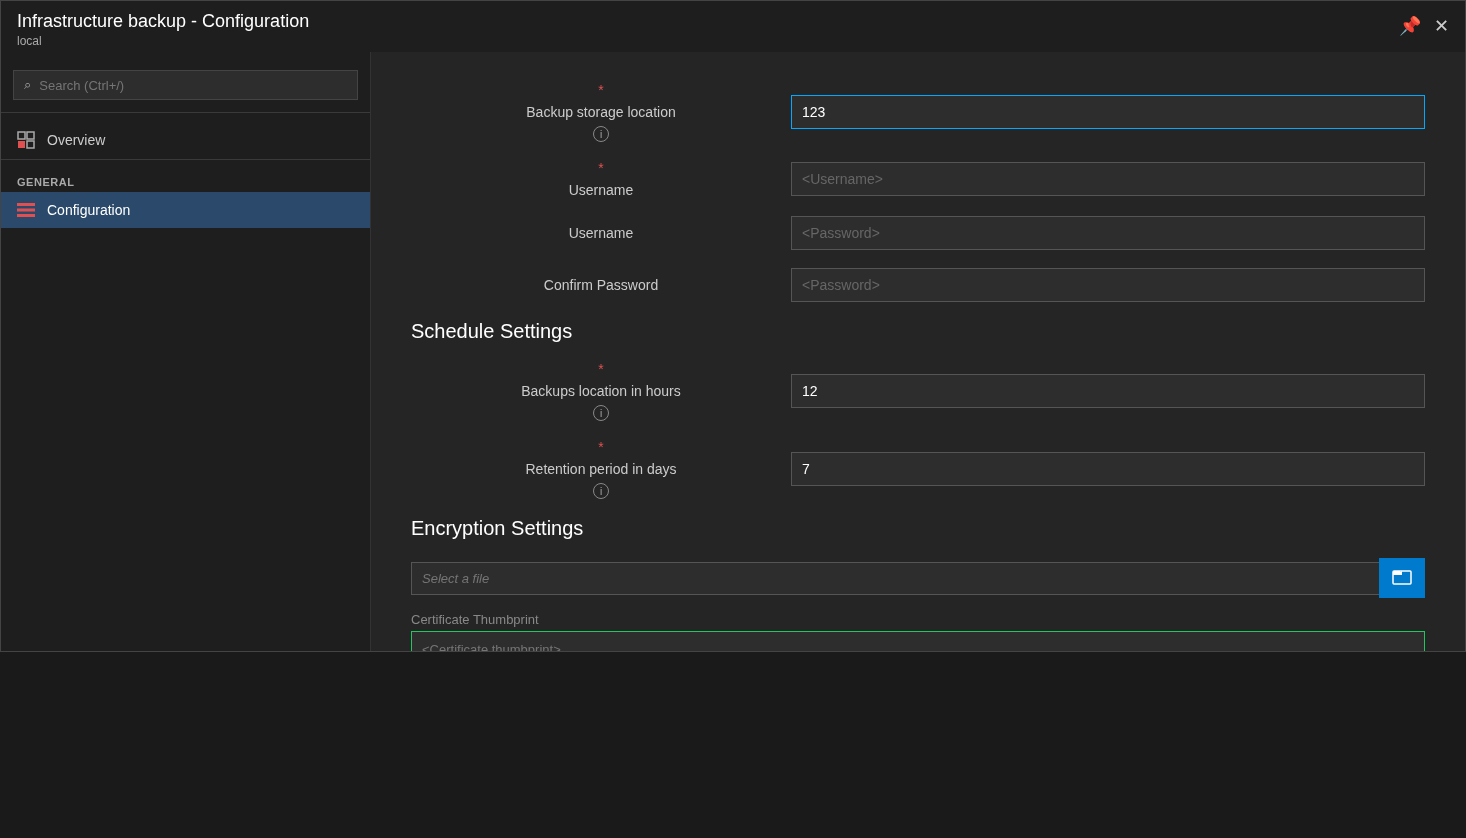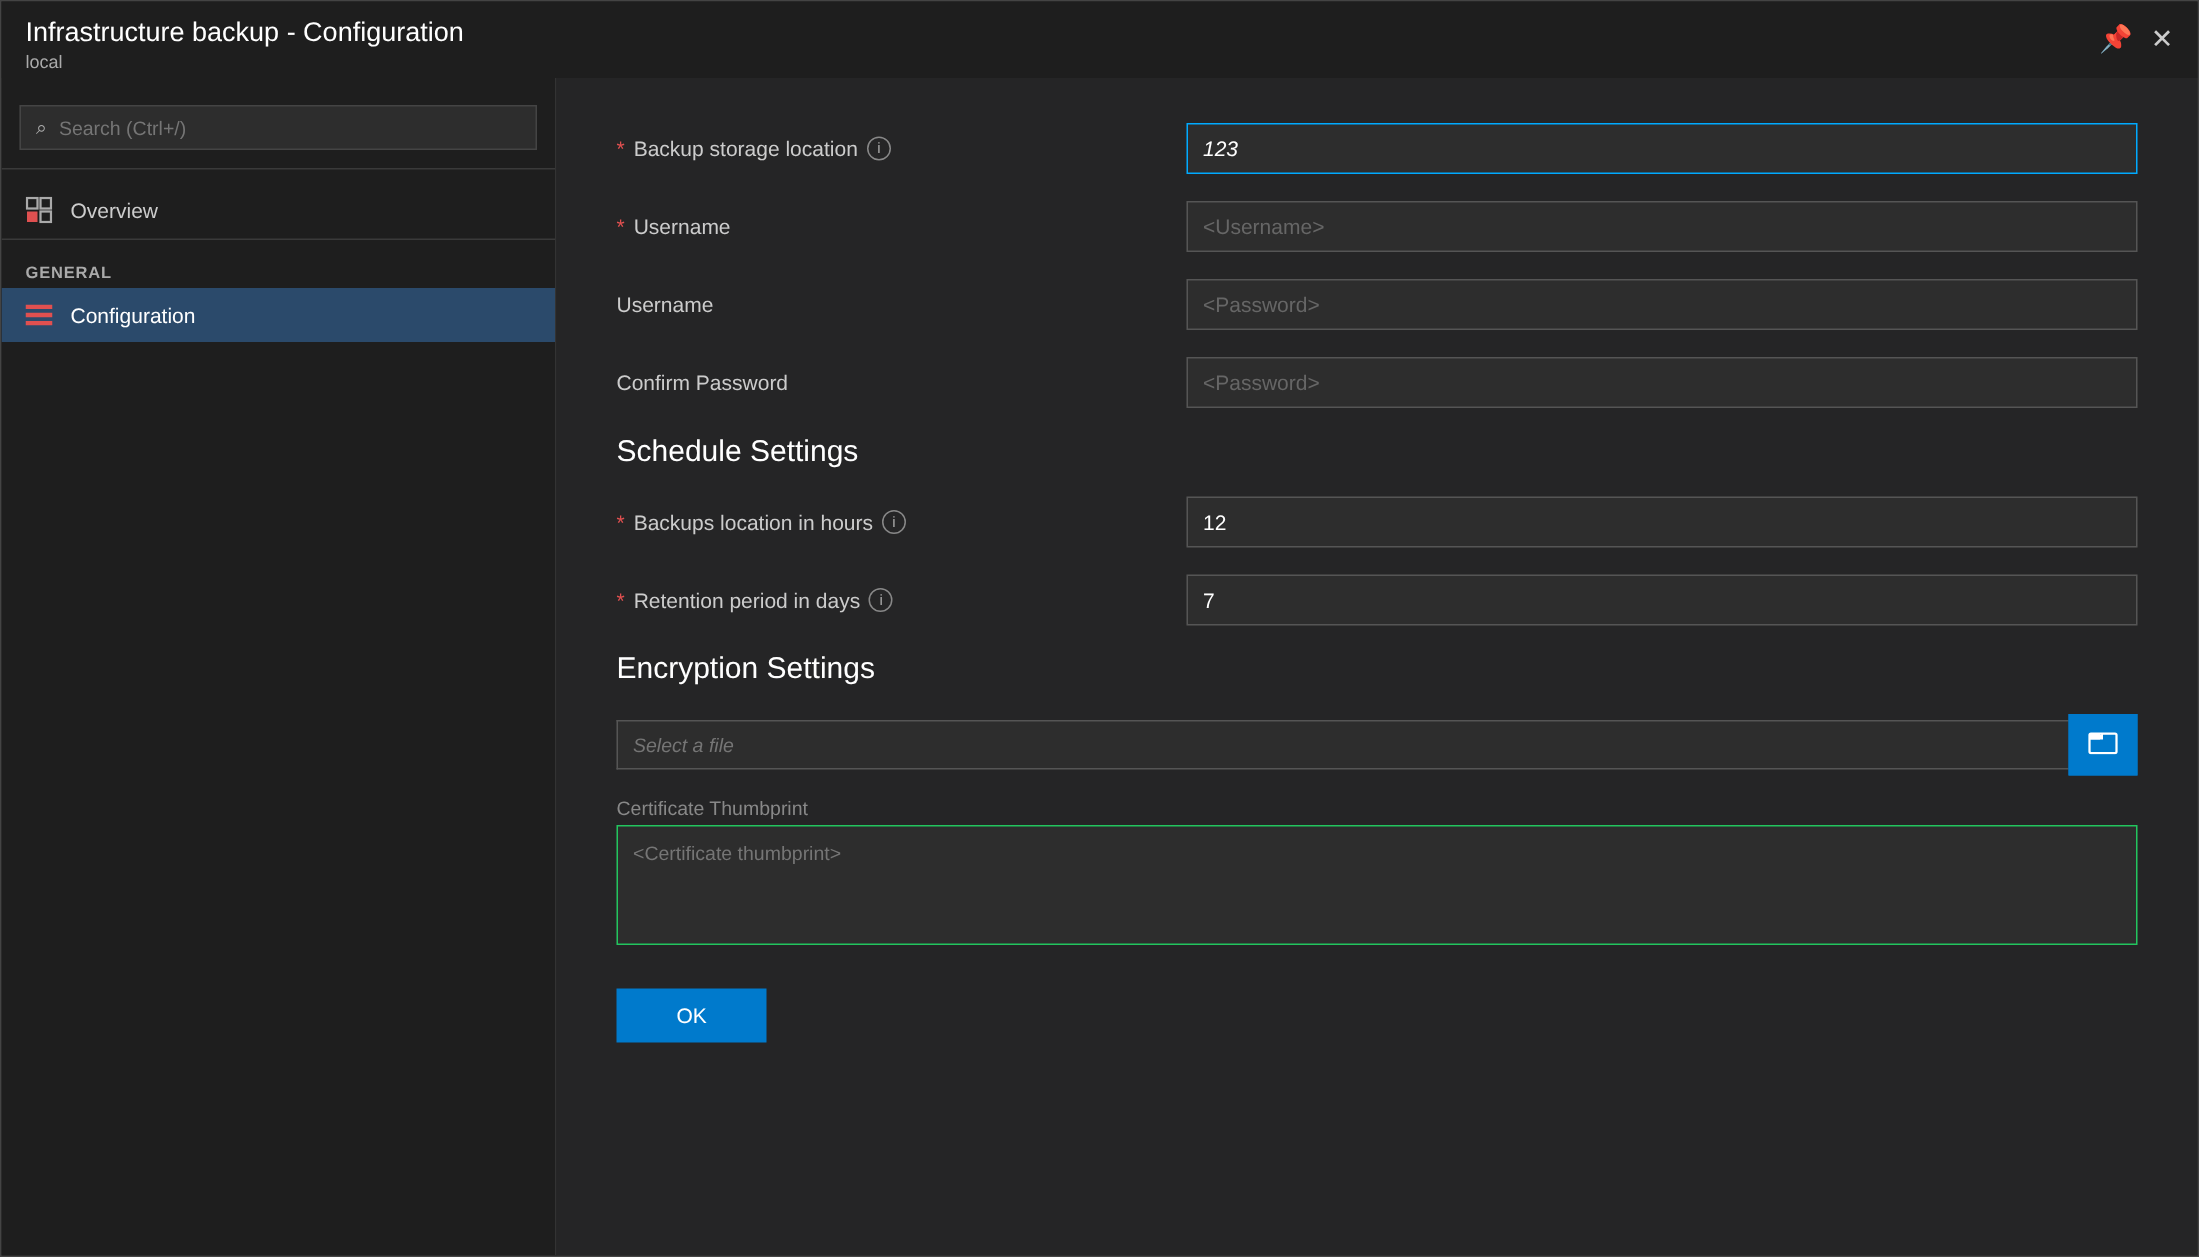--- a/index.html
+++ b/index.html
@@ -7,21 +7,21 @@
       background: #1a1a1a;
       font-family: 'Segoe UI', Arial, sans-serif;
       color: #ccc;
       width: 1466px;
       height: 838px;
       overflow: hidden;
     }
 
     .window {
       width: 1466px;
-      height: 838px;
+      height: 652px;
       background: #1e1e1e;
       display: flex;
       flex-direction: column;
       border: 1px solid #444;
     }
 
     .title-bar {
       background: #1e1e1e;
       padding: 10px 16px 4px 16px;
       display: flex;
@@ -161,20 +161,21 @@
       margin-bottom: 18px;
     }
 
     .form-label {
       width: 380px;
       font-size: 14px;
       color: #ccc;
       display: flex;
       align-items: center;
       gap: 6px;
+      flex-direction: column;
     }
 
     .form-label.required::before {
       content: '*';
       color: #e05050;
       font-size: 14px;
     }
 
     .info-icon {
       display: inline-flex;
@@ -194,21 +195,20 @@
       background: #2d2d2d;
       border: 1px solid #555;
       color: #fff;
       font-size: 14px;
       padding: 8px 10px;
       outline: none;
     }
 
     .form-input.focused {
       border-color: #00aaff;
-      font-style: italic;
     }
 
     .form-input::placeholder {
       color: #666;
     }
 
     .section-heading {
       font-size: 20px;
       color: #fff;
       font-weight: 300;

